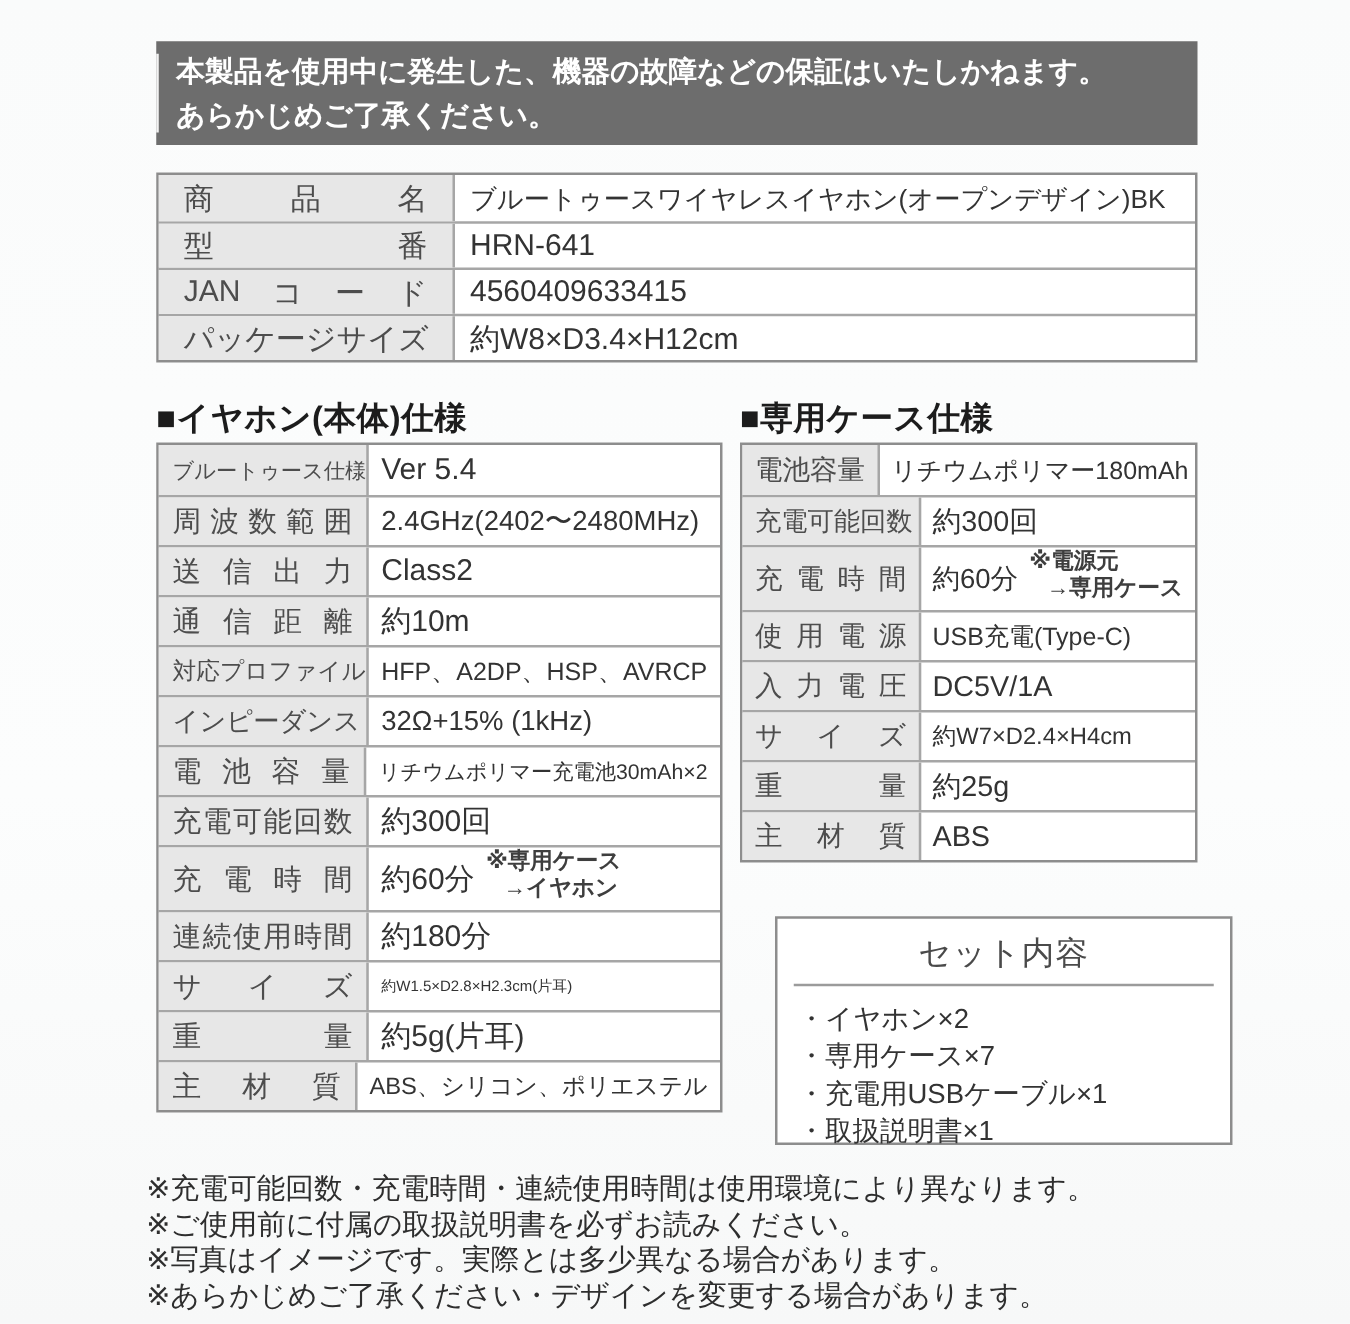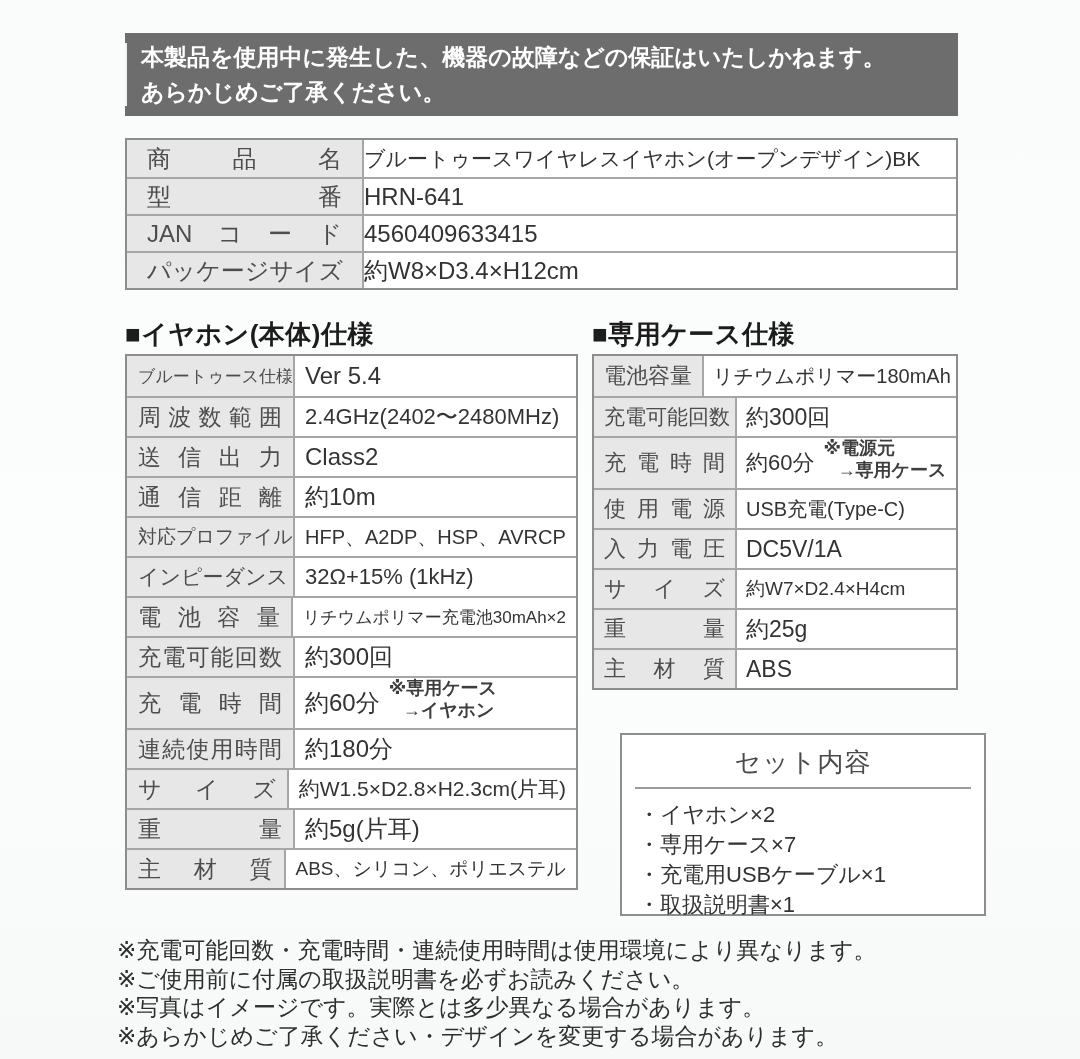--- a/index.html
+++ b/index.html
@@ -42,35 +42,35 @@
   .note{
     display:flex;flex-direction:column;font-size:18px;line-height:1.18;
     color:#3e3e3e;margin-left:9px;margin-top:-7px;font-weight:700;
   }
   .note .n2{padding-left:14px;}
 
   
   .ptable{left:125px;top:138px;width:833px;}
   .ptable .row{height:37px;}
   .ptable .cl{width:237px;padding:0 20px;font-size:24px;}
-  .ptable .cv{padding:0 0;font-size:24px;}
+  .ptable .cv{padding:0 12px;font-size:24px;}
   .ptable .row:nth-child(1) .cv{font-size:21px;}
 
   
   .ltable{left:125px;top:354px;width:453px;}
   .ltable .cl{width:168px;padding:0 11px;font-size:23px;}
   .ltable .cv{padding:0 10px;font-size:24px;}
   .ltable .row:nth-child(1)  .cl{font-size:17px;}
   .ltable .row:nth-child(5)  .cl{font-size:19px;}
   .ltable .row:nth-child(6)  .cl{font-size:21px;}
   .ltable .row:nth-child(2)  .cv{font-size:22px;}
   .ltable .row:nth-child(5)  .cv{font-size:20px;}
   .ltable .row:nth-child(6)  .cv{font-size:22px;}
   .ltable .row:nth-child(7)  .cv{font-size:17px;}
-  .ltable .row:nth-child(11) .cv{font-size:21px;}
+  .ltable .row:nth-child(11) .cv{font-size:12px;}
   .ltable .row:nth-child(13) .cv{font-size:19px;}
 
   
   .rtable{left:592px;top:354px;width:366px;}
   .rtable .cl{width:143px;padding:0 10px;font-size:22px;}
   .rtable .cv{padding:0 9px;font-size:23px;}
   .rtable .row:nth-child(2) .cl{font-size:21px;}
   .rtable .row:nth-child(1) .cv{font-size:20px;}
   .rtable .row:nth-child(3) .cv{font-size:22px;}
   .rtable .row:nth-child(4) .cv{font-size:20px;}

